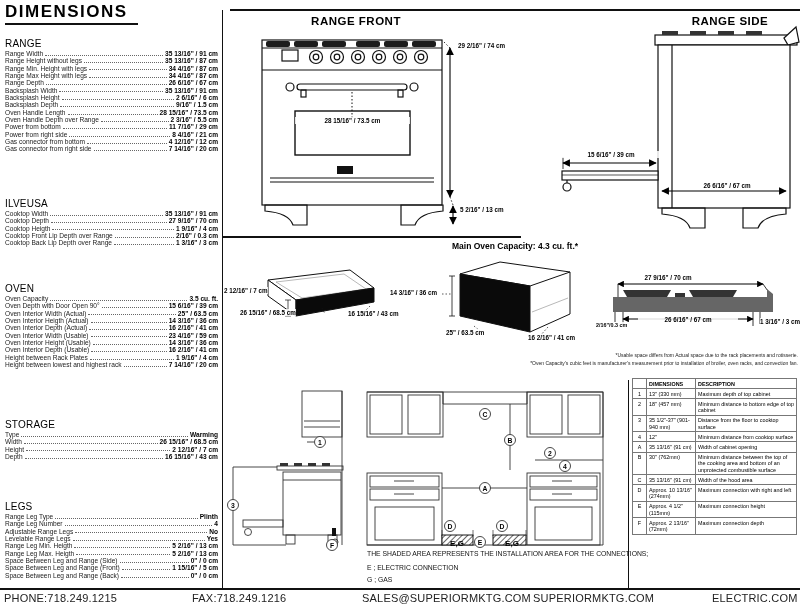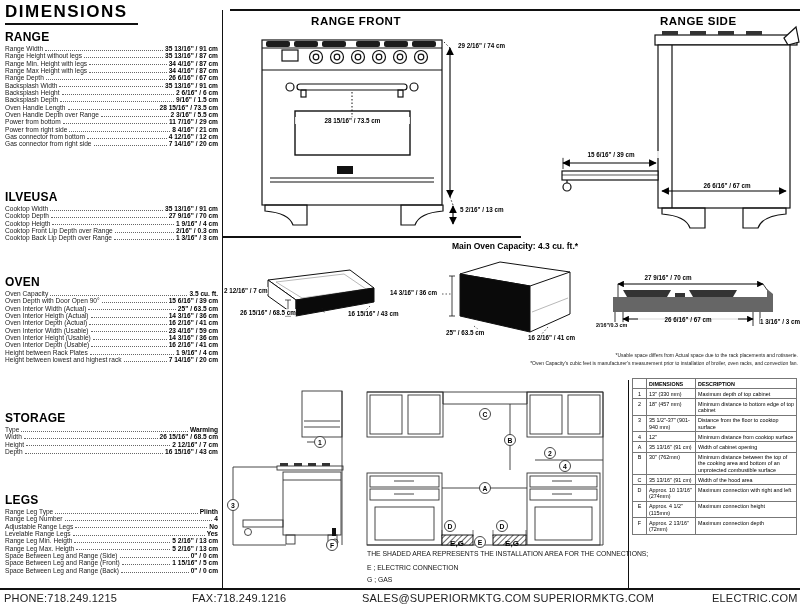--- a/index.html
+++ b/index.html
@@ -3,21 +3,21 @@
 <meta charset="utf-8">
 <style>
   html,body{margin:0;padding:0;background:#fff}
   body{width:800px;height:610px;position:relative;overflow:hidden;
        font-family:"Liberation Sans",sans-serif;color:#000;}
   
   .page-title{position:absolute;left:5px;top:2px;font-size:17px;font-weight:800;
               letter-spacing:1.5px;border-bottom:2.5px solid #111;width:133px;padding-bottom:1px}
   
   .sec{position:absolute;left:5px;width:213px}
-  .sec-h{font-size:12px;font-weight:bold;margin:4px 0 1px 0;letter-spacing:.2px}
+  .sec-h{font-size:10px;font-weight:normal;margin:12px 0 1px 0;letter-spacing:.2px}
   .row{display:flex;align-items:flex-end;font-size:6.6px;line-height:7.35px;white-space:nowrap}
   .lbl{color:#222}
   .dots{flex:1;border-bottom:1px dotted #666;margin:0 2px 1.6px 2px;min-width:4px}
   .val{font-weight:bold;color:#000}
   
   .vline{position:absolute;background:#111}
   .hline{position:absolute;background:#111}
   
   .diag-title{position:absolute;font-size:11.5px;font-weight:800;letter-spacing:.5px}
   .dim{position:absolute;font-size:6.3px;font-weight:bold;white-space:nowrap;background:rgba(255,255,255,.85)}
@@ -331,21 +331,21 @@
     <line x1="210" y1="22" x2="210" y2="171" marker-start="url(#ahf)" marker-end="url(#ahf)"></line>
     <line x1="210" y1="22" x2="203" y2="15" stroke-dasharray="1.5,2" stroke-width=".8"></line>
     <line x1="210" y1="171" x2="213" y2="179" stroke-dasharray="1.5,2" stroke-width=".8"></line>
     <line x1="213" y1="180" x2="213" y2="198" marker-start="url(#ahf)" marker-end="url(#ahf)"></line>
   </g>
 </svg>
 <div class="dim" style="left:458px;top:42px">29 2/16" / 74 cm</div>
 <div class="dim" style="left:295px;top:117px;width:115px;text-align:center">28 15/16" / 73.5 cm</div>
 <div class="dim" style="left:460px;top:206px">5 2/16" / 13 cm</div>
 
-<div class="diag-title" style="left:660px;top:15px;width:140px;text-align:left">RANGE SIDE</div>
+<div class="diag-title" style="left:660px;top:15px;width:140px;text-align:center">RANGE SIDE</div>
 <svg style="left:550px;top:26px" width="250" height="205" viewBox="0 0 250 205">
   <defs>
     <marker id="ahs" viewBox="0 0 10 10" refX="9" refY="5" markerWidth="7" markerHeight="7" orient="auto-start-reverse">
         <path d="M0,0 L10,5 L0,10 Z" fill="#000"></path>
       </marker>
   </defs>
   <g stroke="#111" fill="none" stroke-width="1.2">
     <rect x="105" y="9" width="142" height="10" fill="#fff"></rect>
     <g stroke="none" fill="#333">
       <rect x="112" y="5" width="16" height="4"></rect>

